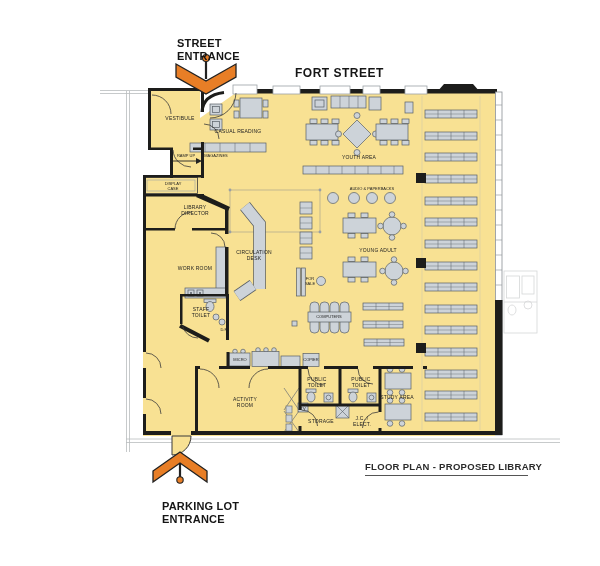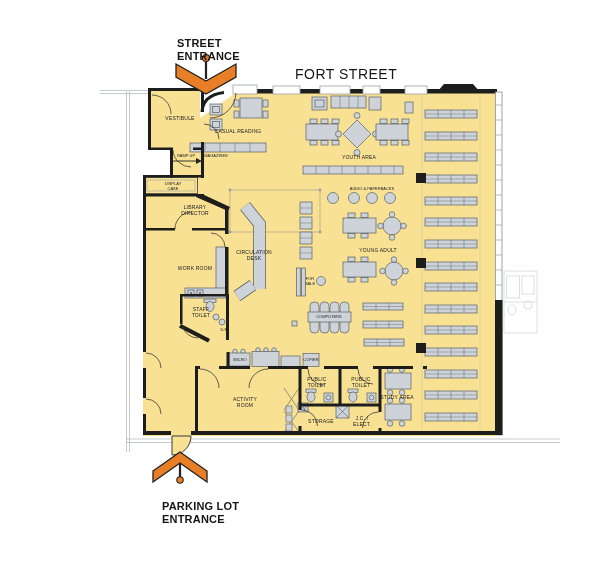--- a/index.html
+++ b/index.html
@@ -5,21 +5,21 @@
   html,body{margin:0;padding:0;background:#ffffff;width:600px;height:566px;overflow:hidden;}
   .canvas{position:relative;width:600px;height:566px;background:#fff;
           font-family:"Liberation Sans","DejaVu Sans",sans-serif;margin-left:40px;}
   svg{position:absolute;left:0;top:0;}
   .lbl{position:absolute;font-size:5px;line-height:1.25;letter-spacing:.2px;color:#222;
        text-transform:uppercase;white-space:pre-line;text-align:center;
        transform:translate(-50%,-50%);pointer-events:none;}
   .lbl-tiny{font-size:4px;letter-spacing:0;}
   .lbl-big{position:absolute;font-size:11px;font-weight:bold;line-height:1.18;color:#151515;
        letter-spacing:.2px;white-space:pre-line;text-align:left;}
-  .lbl-street{position:absolute;font-size:14px;font-weight:normal;letter-spacing:.5px;color:#151515;white-space:nowrap;}
+  .lbl-street{position:absolute;font-size:12px;font-weight:bold;letter-spacing:.5px;color:#151515;white-space:nowrap;}
   .title{position:absolute;left:325px;top:461px;width:163px;font-size:9.5px;font-weight:bold;
        letter-spacing:.3px;color:#2a2a2a;border-bottom:1.2px solid #555;padding-bottom:3px;white-space:nowrap;}
   .w{fill:var(--wall-black,#1d1d1b);}
   .furn{fill:var(--furniture-fill,#CDD3D9);stroke:var(--furniture-outline,#585F66);stroke-width:.7;}
   .arc{stroke:#3a3a3a;stroke-width:.8;fill:none;}
 </style>
 </head>
 <body>
 
 <div class="canvas">
@@ -413,20 +413,21 @@
     <line x1="132" y1="161" x2="156" y2="161" stroke="#222" stroke-width=".9"></line>
     <polygon points="156,158 162,161 156,164" fill="#222"></polygon>
   </g>
 </svg>
 
 <div class="lbl-big" style="left:137px;top:37px">STREET
 ENTRANCE</div>
 <div class="lbl-street" style="left:255px;top:66px">FORT STREET</div>
 <div class="lbl-big" style="left:122px;top:500px">PARKING LOT
 ENTRANCE</div>
+<div class="title">FLOOR PLAN - PROPOSED LIBRARY</div>
 
 <div class="lbl" style="left:140px;top:118px">VESTIBULE</div>
 <div class="lbl lbl-tiny" style="left:146px;top:155px">RAMP UP</div>
 <div class="lbl lbl-tiny" style="left:133px;top:185.5px">DISPLAY
 CASE</div>
 <div class="lbl" style="left:155px;top:210px">LIBRARY
 DIRECTOR</div>
 <div class="lbl" style="left:155px;top:268px">WORK ROOM</div>
 <div class="lbl" style="left:161px;top:312px">STAFF
 TOILET</div>

